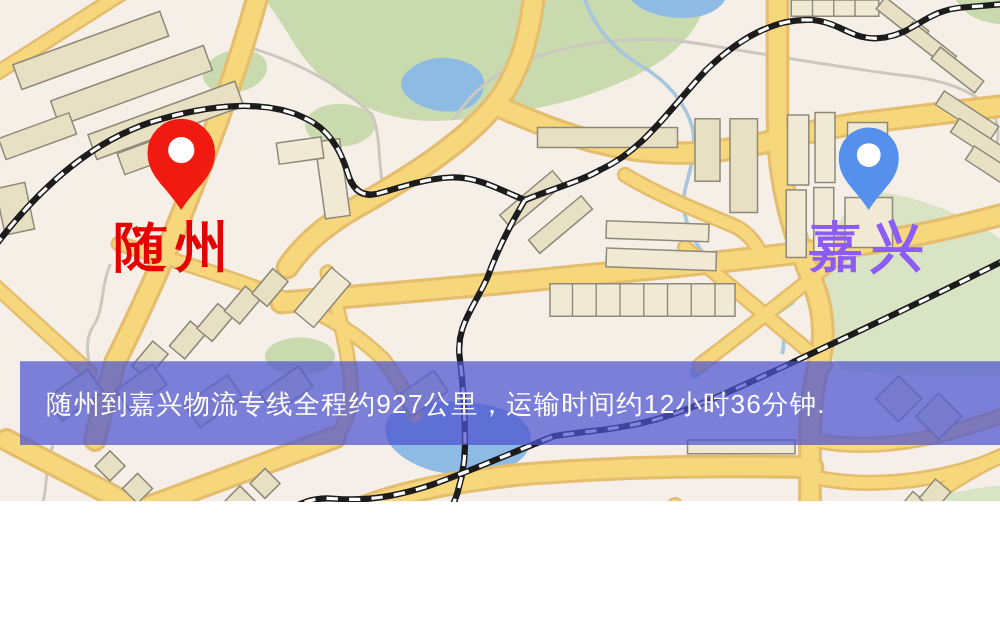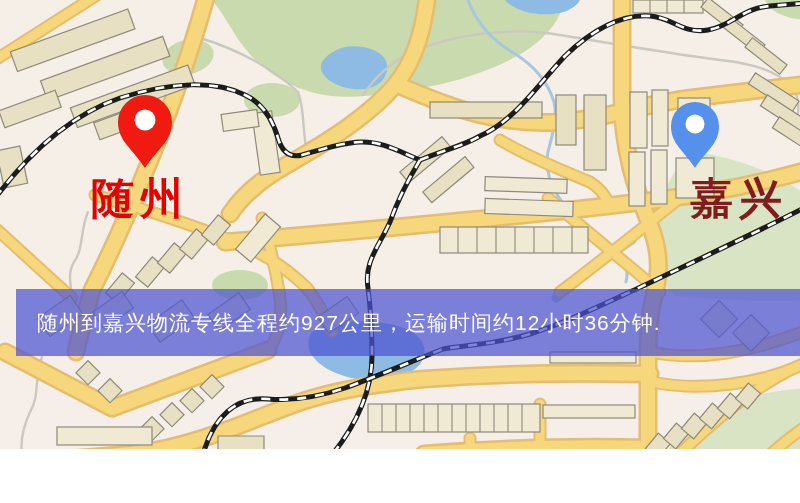--- a/index.html
+++ b/index.html
@@ -1,17 +1,17 @@
 <!DOCTYPE html>
 <html><head>
 <meta charset="utf-8">
 <style>
   html,body{margin:0;padding:0;background:#ffffff;}
   .stage{
-    position:relative;width:800px;height:449px;overflow:hidden;
+    position:relative;width:800px;height:401px;overflow:hidden;
     font-family:"Liberation Sans","DejaVu Sans",sans-serif;
     background:#f5efe7;
   }
   .stage svg{position:absolute;left:0;top:0;display:block;}
   
   .casing path, .casing use{fill:none;stroke:#e5bd6e;stroke-linecap:round;stroke-linejoin:round;}
   .roadfill path, .roadfill use{fill:none;stroke:#f7d77c;stroke-linecap:round;stroke-linejoin:round;}
   .casing .maj{stroke-width:19px;} .roadfill .maj{stroke-width:14px;}
   .casing .min{stroke-width:13px;} .roadfill .min{stroke-width:9px;}
   .rail-base use{fill:none;stroke:#1c1c1c;stroke-width:5px;stroke-linecap:round;}
@@ -25,21 +25,21 @@
   .trail{fill:none;stroke:#cbc9bf;stroke-width:2.4px;stroke-linecap:round;}
   .stream{fill:none;stroke:#a8c6dc;stroke-width:3px;stroke-linecap:round;}
   .teal{fill:none;stroke:#a2cbc0;stroke-width:9px;stroke-linecap:round;}
   
   .place-label{
     position:absolute;transform:translateX(-50%);
     font-size:43px;line-height:1;font-weight:600;letter-spacing:6px;
     white-space:nowrap;user-select:none;
   }
   .place-label.origin{left:140px;top:177px;color:#e60000;}
-  .place-label.destination{left:696px;top:177px;color:#7f1d1d;margin-left:43px;}
+  .place-label.destination{left:696px;top:177px;color:#8b5cf6;}
   
   .route-banner{
     position:absolute;left:16px;top:289px;width:800px;height:67px;
     background:rgba(76,83,209,0.72);
     display:flex;align-items:center;
   }
   .route-banner span{
     color:#ffffff;font-size:21px;padding-left:21px;letter-spacing:1px;
     white-space:nowrap;
   }

